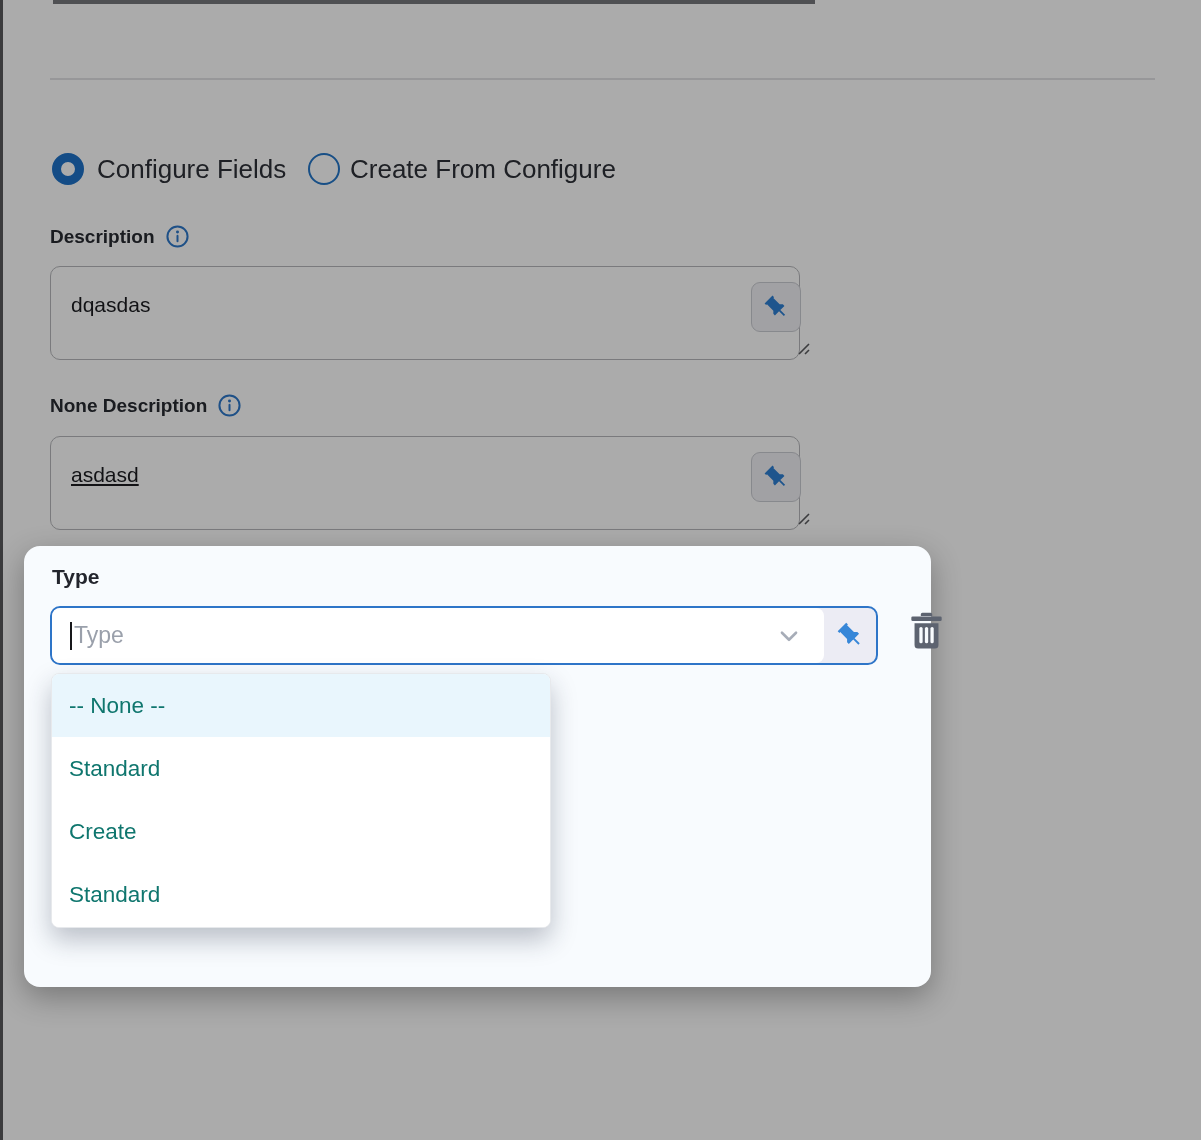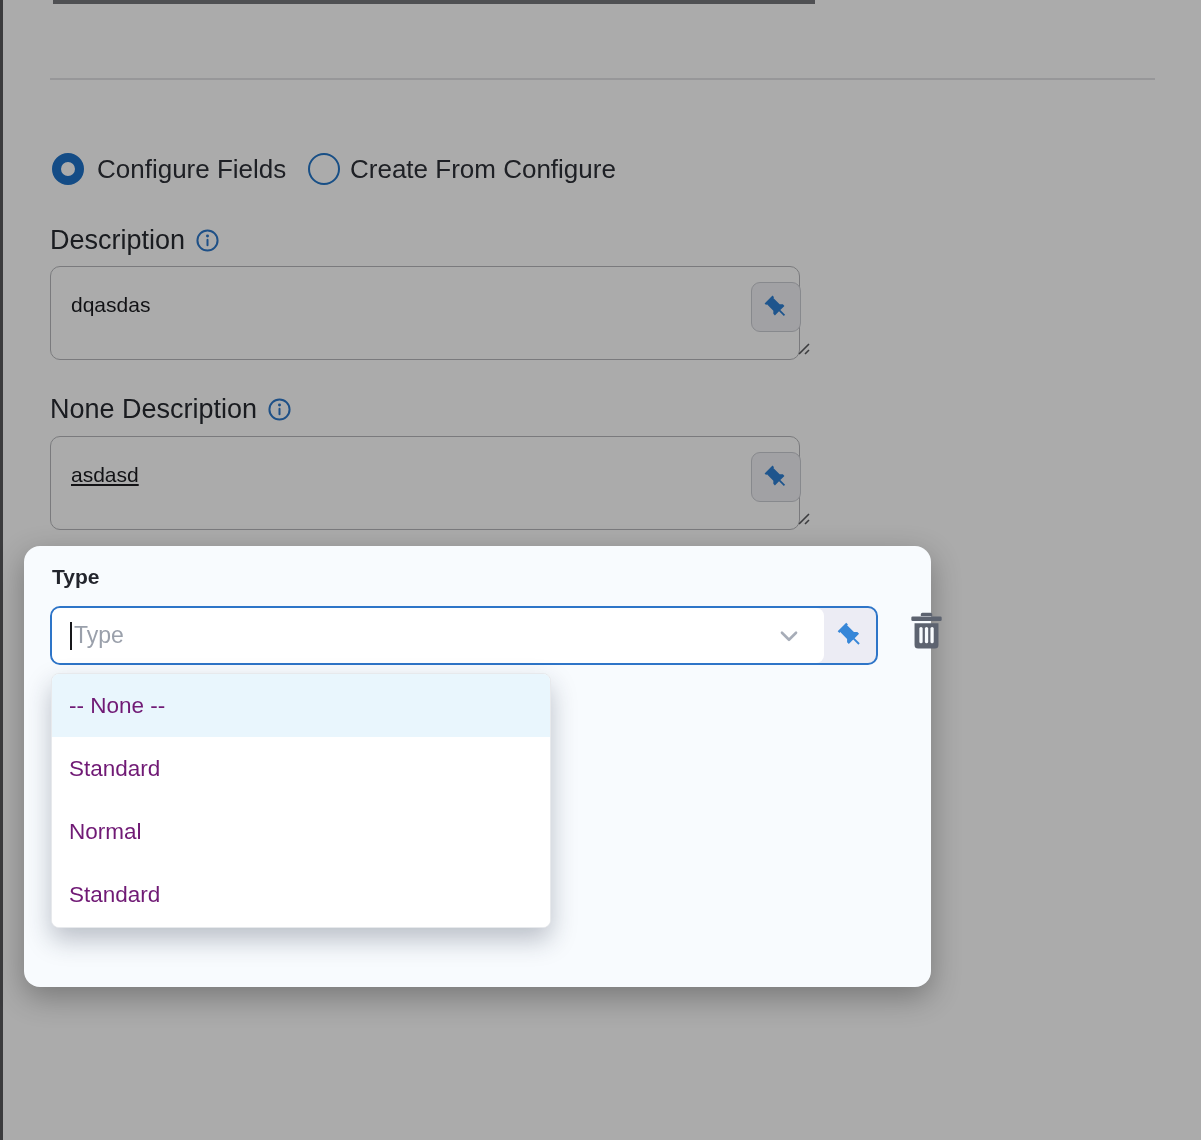--- a/index.html
+++ b/index.html
@@ -30,21 +30,21 @@
   .radio-selected { left: 0; top: 0; border: 9px solid #1e72c8; background: #fff; }
   .radio-unselected { left: 256px; top: 0; border: 2.5px solid #2476c8; background: transparent; }
   .radio-label { position: absolute; top: 0; height: 32px; line-height: 32px;
     font-size: 26px; color: #2e3138; white-space: nowrap; }
   .radio-label-1 { left: 45px; }
   .radio-label-2 { left: 298px; }
 
   .field-label-row { position: absolute; display: flex; align-items: center; gap: 11px; z-index: 1; }
   .field-label-row.desc { left: 50px; top: 225px; }
   .field-label-row.shortdesc { left: 50px; top: 394px; }
-  .field-label { font-size: 27px; font-weight: 400; color: #272a31; }
+  .field-label { font-size: 19px; font-weight: 700; color: #272a31; }
   .info-icon { width: 23px; height: 23px; display: block; }
 
   .text-area {
     position: absolute; left: 50px; width: 750px; height: 94px;
     border: 1.5px solid #b6b7bb; border-radius: 10px; background: #fff;
     font-family: "Liberation Sans", sans-serif;
     font-size: 21px; color: #1b1c20; padding: 26px 70px 10px 20px;
     resize: none; outline: none; z-index: 1;
   }
   .text-area.desc { top: 266px; }
@@ -119,21 +119,21 @@
   .trash-glyph { width: 35px; height: 39px; }
 
   .type-dropdown {
     position: absolute; left: 27px; top: 127px; width: 500px; height: 255px;
     background: #fff; border: 1px solid #e7e9ec; border-radius: 8px;
     box-shadow: 0 12px 26px rgba(30,40,60,0.28);
     display: flex; flex-direction: column; overflow: hidden;
   }
   .dropdown-option {
     flex: 1; display: flex; align-items: center; padding-left: 17px;
-    font-size: 22.5px; color: #701a75; cursor: pointer; background: #fff;
+    font-size: 22.5px; color: #0f766e; cursor: pointer; background: #fff;
   }
   .dropdown-option.highlighted { background: #e9f6fd; }
 </style>
 </head>
 <body>
 
 <div class="left-edge-strip"></div>
 <div class="top-cutoff-bar"></div>
 <div class="section-divider"></div>
 
@@ -209,16 +209,16 @@
       <path d="M3.8 8 h16.4 v15 a2.4 2.4 0 0 1-2.4 2.4 H6.2 a2.4 2.4 0 0 1-2.4-2.4 Z" fill="#5d6370"></path>
       <rect x="7.1" y="10.6" width="2.25" height="11.2" rx="1.1" fill="#f8fbfe"></rect>
       <rect x="10.9" y="10.6" width="2.25" height="11.2" rx="1.1" fill="#f8fbfe"></rect>
       <rect x="14.7" y="10.6" width="2.25" height="11.2" rx="1.1" fill="#f8fbfe"></rect>
     </svg>
   </button>
 
   <div class="type-dropdown">
     <div class="dropdown-option highlighted">-- None --</div>
     <div class="dropdown-option">Standard</div>
-    <div class="dropdown-option">Normal</div>
+    <div class="dropdown-option">Create</div>
     <div class="dropdown-option">Standard</div>
   </div>
 </div>
 
 </body></html>

